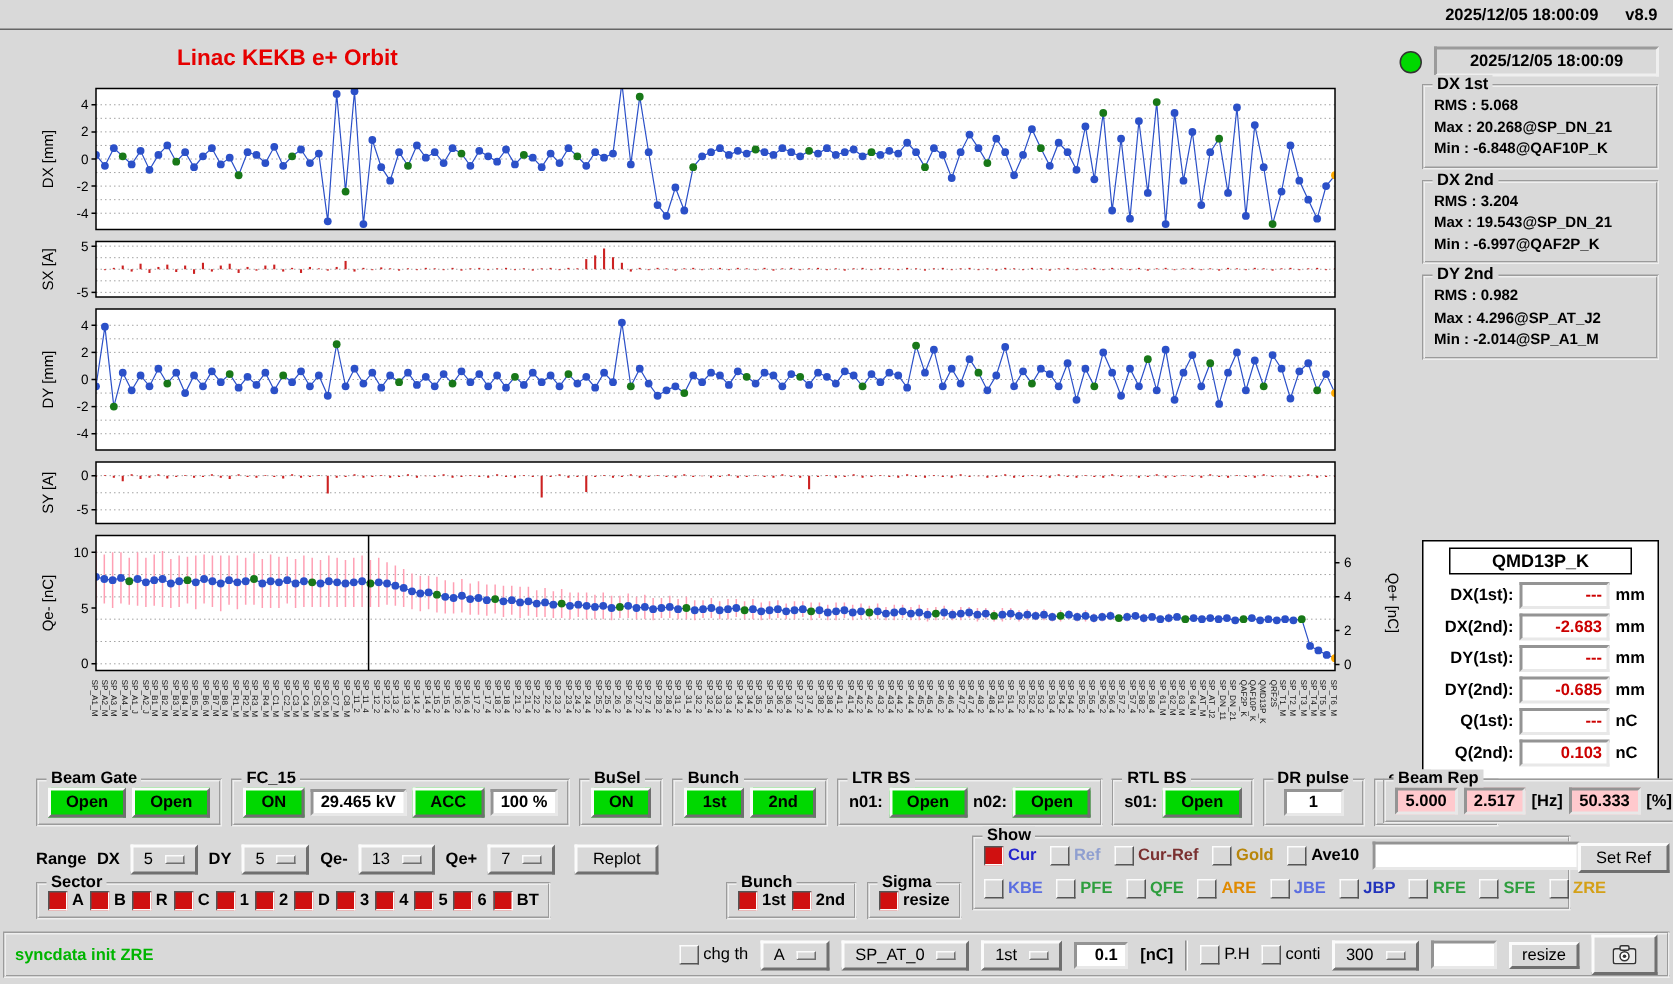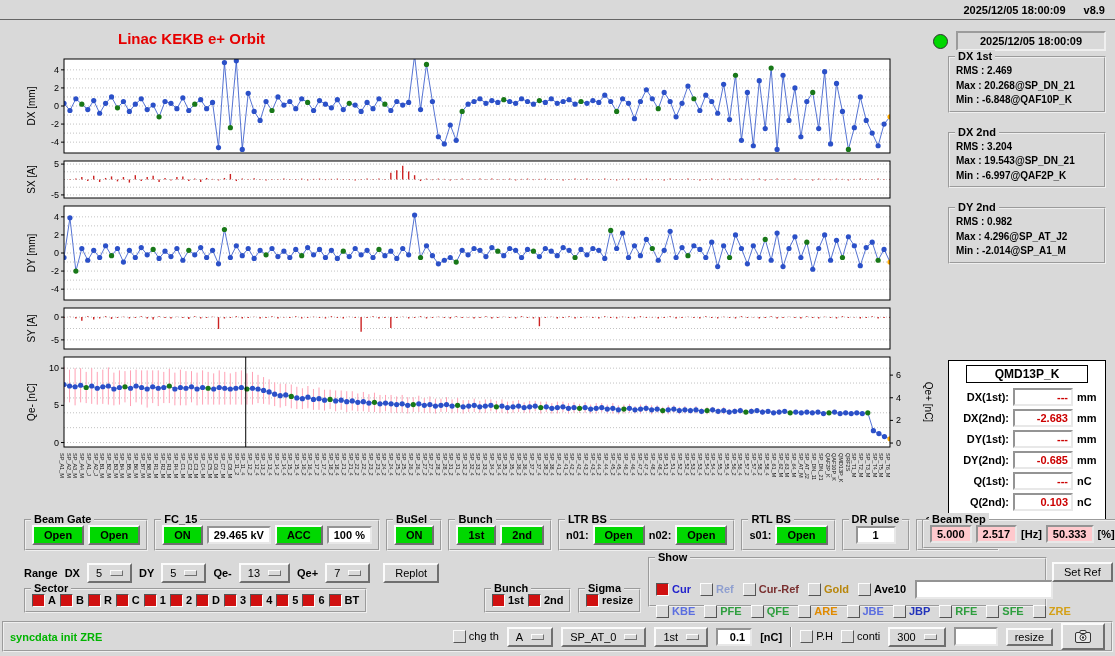--- a/index.html
+++ b/index.html
@@ -8,21 +8,21 @@
   .topbar{position:absolute;left:0;top:0;width:1115px;height:20px;background:#d9d9d9;border-bottom:1px solid #666;display:flex;justify-content:flex-end;align-items:center;gap:18px;padding-right:10px;box-sizing:border-box;font-weight:bold;}
   .main-title{position:absolute;left:118px;top:30px;color:#e60000;font-weight:bold;font-size:15px;}
   .led{position:absolute;left:933px;top:34px;width:13px;height:13px;border-radius:50%;background:#00d800;border:1px solid #333;}
   .clockbox{position:absolute;left:956px;top:31px;width:146px;padding:2px 0;text-align:center;font-weight:bold;background:#d9d9d9;border:2px inset #efefef;}
   
   .chart{position:absolute;left:26px;width:908px;}
   .bpmband{position:absolute;left:26px;top:451px;width:908px;height:64px;overflow:hidden;}
   .bpm{position:absolute;top:2px;transform-origin:0 0;transform:rotate(90deg);font-size:5.5px;line-height:5px;white-space:nowrap;color:#111;}
   
   .stats{position:absolute;left:948px;top:56px;width:158px;}
-  .sframe{position:relative;border:2px groove #efefef;margin-bottom:19px;padding:6px 4px 3px 6px;}
+  .sframe{position:relative;border:2px groove #efefef;margin-bottom:7px;padding:6px 4px 3px 6px;}
   .sframe.gap{margin-top:14px;}
   .sframe .legend{position:absolute;top:-8px;left:5px;background:#d9d9d9;padding:0 3px;font-weight:bold;font-size:11px;white-space:nowrap;}
   .sline{font-size:10px;font-weight:bold;line-height:1.45;white-space:nowrap;}
   
   .qmd{position:absolute;left:948px;top:360px;width:158px;background:#ffffff;border:1px solid #000;padding:4px 4px 6px 4px;box-sizing:border-box;}
   .qmd-title{width:120px;margin:0 auto 5px auto;border:1px solid #000;text-align:center;font-weight:bold;font-size:12px;padding:1px 0;background:#fff;}
   .qmd-row{display:flex;align-items:center;gap:4px;margin-bottom:3px;}
   .qmd-label{width:56px;text-align:right;font-weight:bold;font-size:11px;}
   .qmd-val{width:50px;background:#fff;border:2px inset #e8e8e8;color:#cc0000;font-weight:bold;text-align:right;padding:0 3px;height:14px;line-height:14px;}
   .qmd-unit{font-weight:bold;}
@@ -35,21 +35,21 @@
   .bgrn{background:#00d800;font-weight:bold;}
   .field{background:#fff;border:2px inset #e8e8e8;padding:1px 5px;font-weight:bold;white-space:nowrap;}
   .fpink{background:#ffc9cd;}
   .unit{font-weight:bold;white-space:nowrap;}
   
   .row2{position:absolute;left:24px;top:563px;display:flex;gap:7px;align-items:center;}
   .blabel{font-weight:bold;white-space:nowrap;}
   .opt{display:inline-flex;align-items:center;gap:8px;background:#d9d9d9;border-top:2px solid #fbfbfb;border-left:2px solid #fbfbfb;border-bottom:2px solid #6f6f6f;border-right:2px solid #6f6f6f;padding:2px 7px;cursor:pointer;white-space:nowrap;}
   .opt .ind{width:11px;height:4px;background:#d9d9d9;border-top:1px solid #fbfbfb;border-left:1px solid #fbfbfb;border-bottom:1px solid #6f6f6f;border-right:1px solid #6f6f6f;}
   
-  .showframe{position:absolute;left:648px;top:557px;width:399px;height:50px;border:2px groove #efefef;padding:19px 6px;box-sizing:border-box;}
+  .showframe{position:absolute;left:648px;top:557px;width:399px;height:50px;border:2px groove #efefef;padding:0 6px;box-sizing:border-box;}
   .showframe .legend{position:absolute;top:-8px;left:5px;background:#d9d9d9;padding:0 3px;font-weight:bold;}
   .showrow{display:flex;align-items:center;gap:9px;height:22px;}
   .cbitem{display:inline-flex;align-items:flex-start;gap:3px;white-space:nowrap;cursor:pointer;}
   .cbitem .lbl{font-weight:bold;}
   .cb{width:11px;height:11px;background:#d9d9d9;border-top:1px solid #fcfcfc;border-left:1px solid #fcfcfc;border-bottom:1px solid #555;border-right:1px solid #555;display:inline-block;flex:0 0 auto;}
   .cb.checked{background:#d01010;border-top:1px solid #555;border-left:1px solid #555;border-bottom:1px solid #fcfcfc;border-right:1px solid #fcfcfc;}
   .entry{background:#fff;border:2px inset #e8e8e8;height:15px;padding:0 3px;font-size:11px;font-family:"Liberation Sans",sans-serif;}
   .setref{position:absolute;left:1052px;top:562px;}
   
   .sectorframe{position:absolute;left:24px;top:588px;}
@@ -1197,21 +1197,21 @@
       <span class="bpm" style="left: 837.138px;">SP_T2_M</span>
       <span class="bpm" style="left: 843.854px;">SP_T3_M</span>
       <span class="bpm" style="left: 850.569px;">SP_T4_M</span>
       <span class="bpm" style="left: 857.285px;">SP_T5_M</span>
       <span class="bpm" style="left: 864px;">SP_T6_M</span>
     </div>
 
   <div class="stats">
     <div class="sframe">
       <span class="legend">DX 1st</span>
-      <div class="sline">RMS :  2.469</div>
+      <div class="sline">RMS :  5.068</div>
       <div class="sline">Max :  20.268@SP_DN_21</div>
       <div class="sline">Min :  -6.848@QAF10P_K</div>
     </div>
     <div class="sframe">
       <span class="legend">DX 2nd</span>
       <div class="sline">RMS :  3.204</div>
       <div class="sline">Max :  19.543@SP_DN_21</div>
       <div class="sline">Min :  -6.997@QAF2P_K</div>
     </div>
     <div class="sframe">

